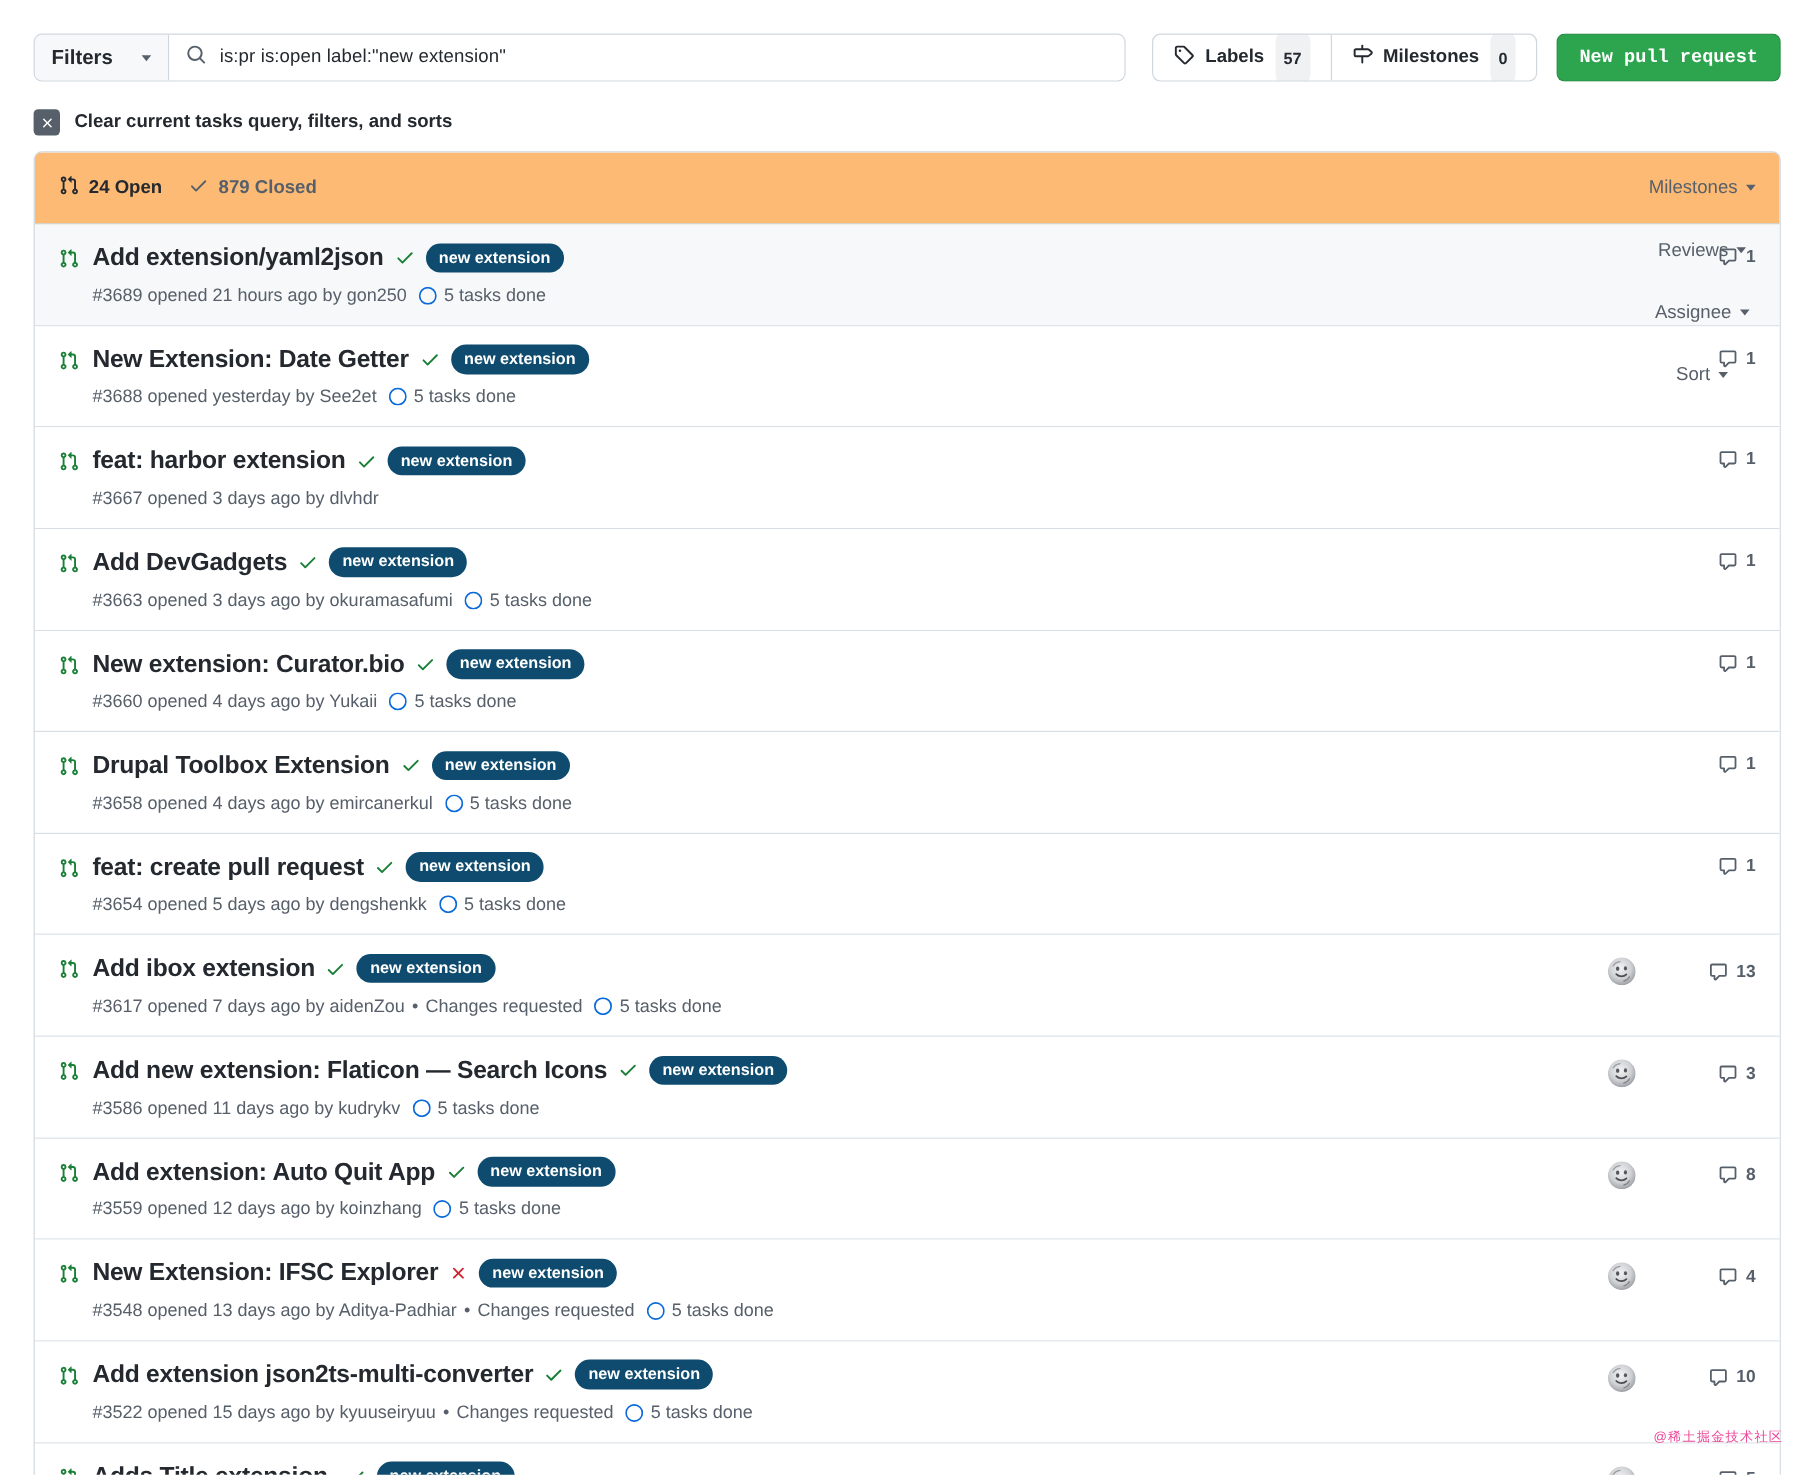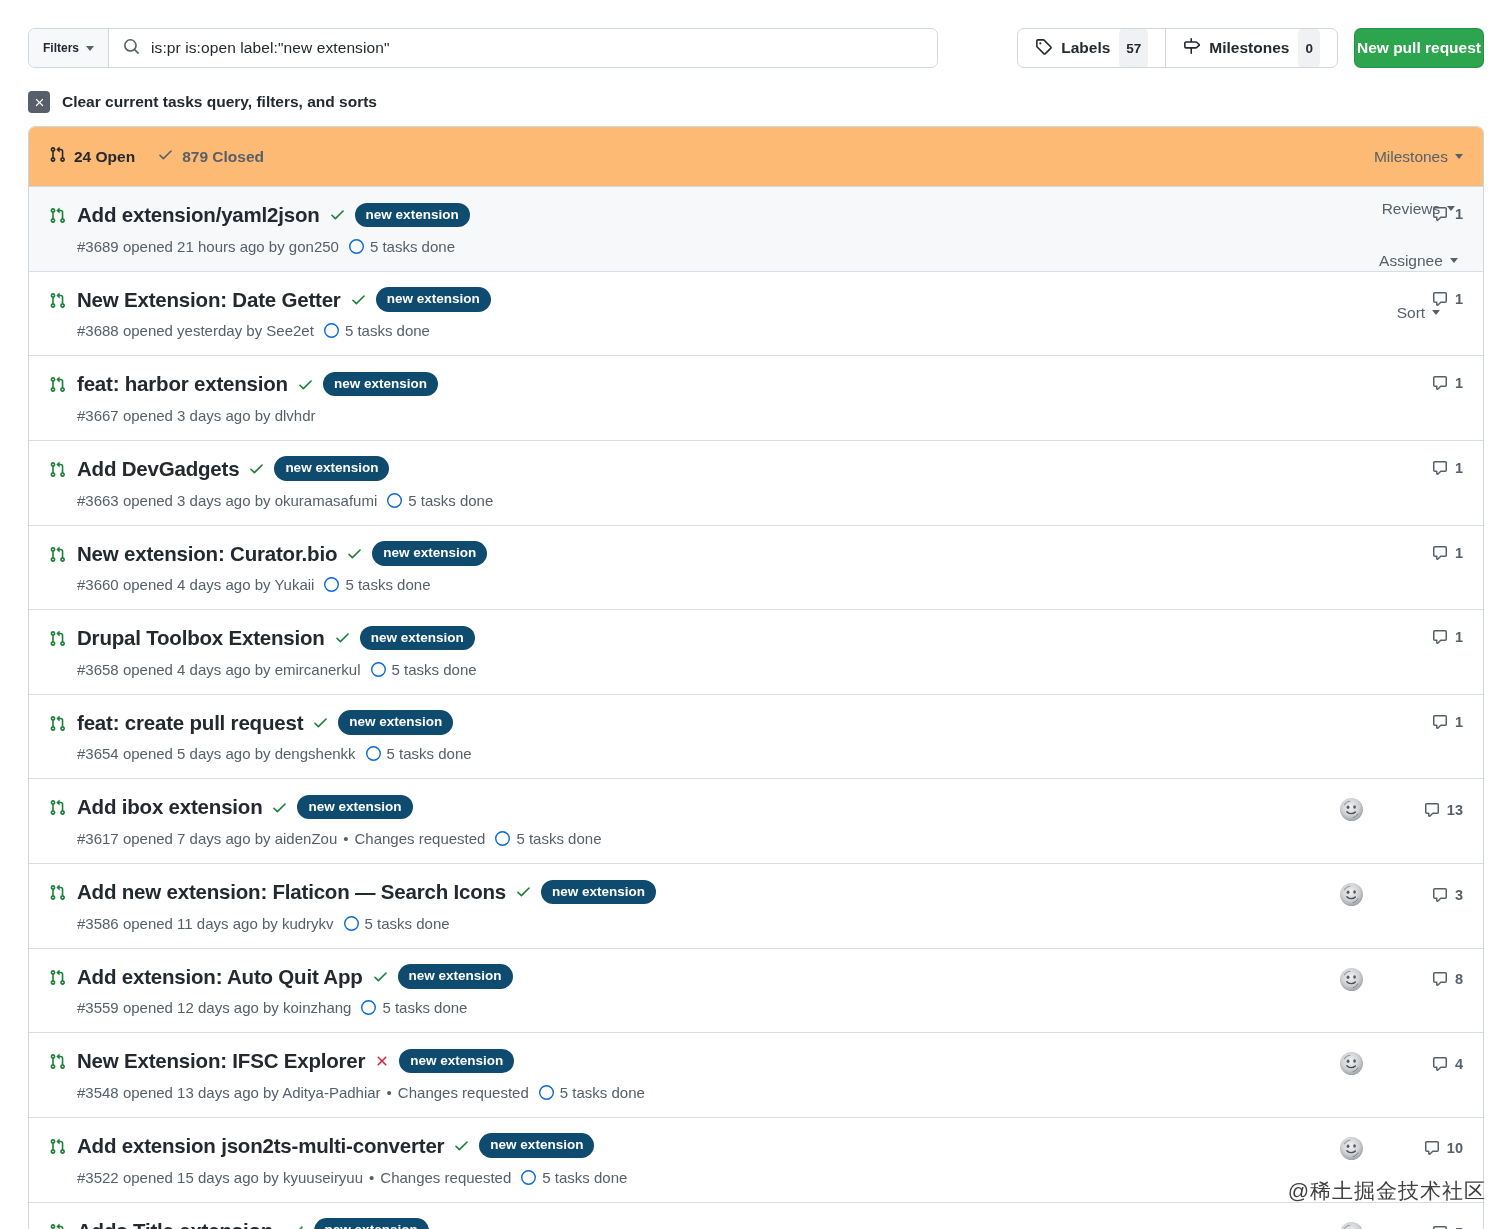--- a/index.html
+++ b/index.html
@@ -26,25 +26,25 @@
     max-width: 910px;
     height: 40px;
     border: 1px solid #d0d7de;
     border-radius: 7px;
     overflow: hidden;
     background: #f6f8fa;
   }
   .filters-btn {
     display: flex;
     align-items: center;
-    gap: 7px;
+    gap: 24px;
     padding: 0 14px;
     background: #f6f8fa;
     border-right: 1px solid #d0d7de;
-    font-size: 12px;
+    font-size: 17px;
     font-weight: 600;
     color: #24292f;
     cursor: pointer;
     white-space: nowrap;
   }
   .caret {
     width: 0; height: 0;
     border-left: 4.5px solid transparent;
     border-right: 4.5px solid transparent;
     border-top: 5px solid #57606a;
@@ -98,24 +98,24 @@
     color: #24292f;
   }
   .btn-primary {
     height: 40px;
     background: #2da44e;
     border: 1px solid rgba(27,31,36,0.15);
     border-radius: 7px;
     color: #fff;
     font-size: 15.5px;
     font-weight: 600;
-    padding: 0 2px;
+    padding: 0 18px;
     cursor: pointer;
     white-space: nowrap;
-    font-family: Liberation Sans, sans-serif;
+    font-family: Liberation Mono, monospace;
   }
 
   
   .clear-row {
     display: flex;
     align-items: center;
     gap: 12px;
     padding: 12px 28px 0 28px;
     height: 44px;
   }
@@ -259,22 +259,22 @@
     color: #57606a;
     min-width: 58px;
     justify-content: flex-end;
     cursor: pointer;
   }
 
   .watermark {
     position: absolute;
     right: 26px;
     bottom: 24px;
-    font-size: 21px;
-    color: #404040;
+    font-size: 11px;
+    color: #ec4899;
     letter-spacing: 1px;
     user-select: none;
     pointer-events: none;
   }
 </style>
 </head>
 <body>
 
 <div class="toolbar">
 

